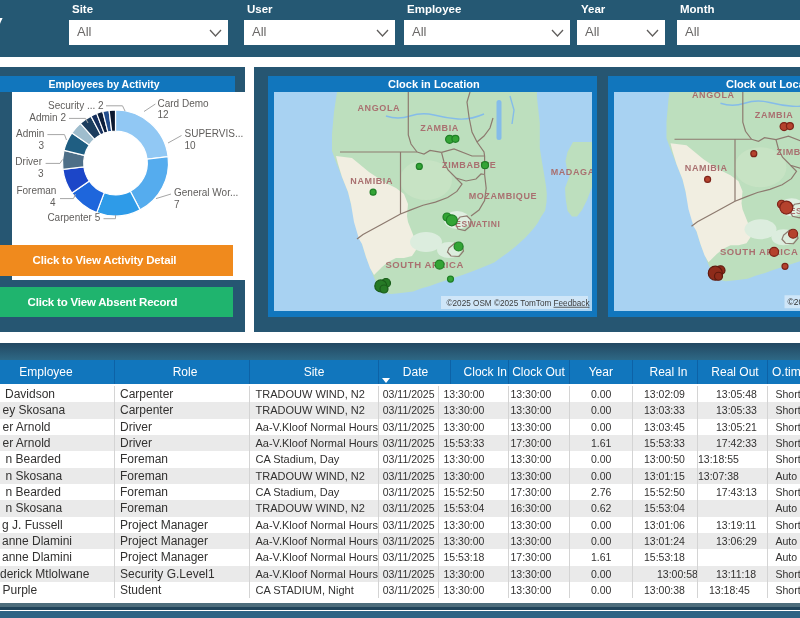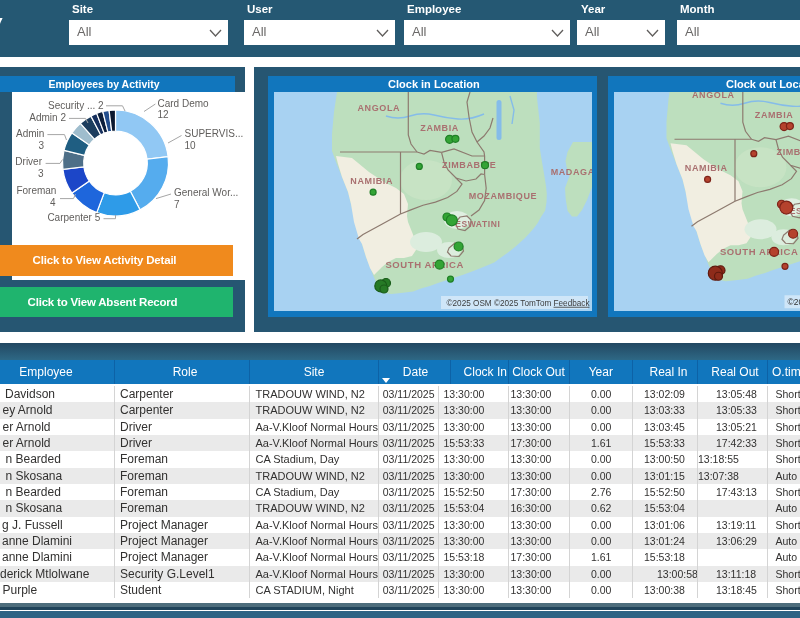--- a/index.html
+++ b/index.html
@@ -288,21 +288,21 @@
         <div class="tcell sep" style="left:248.5px;width:129px;padding-left:6px;box-sizing:border-box;white-space:nowrap;font-size:11px;">TRADOUW WIND, N2</div>
         <div class="tcell sep rgt" style="left:377.5px;width:60.5px;padding-right:3.5px;box-sizing:border-box;">03/11/2025</div>
         <div class="tcell sep" style="left:438px;width:69.5px;padding-left:4.5px;box-sizing:border-box;">13:30:00</div>
         <div class="tcell sep" style="left:507.5px;width:61px;padding-left:2px;box-sizing:border-box;">13:30:00</div>
         <div class="tcell sep" style="left:568.5px;width:63.5px;padding-left:21.5px;box-sizing:border-box;">0.00</div>
         <div class="tcell sep" style="left:632px;width:65px;padding-left:11px;box-sizing:border-box;">13:02:09</div>
         <div class="tcell sep" style="left:697px;width:69.5px;padding-left:18px;box-sizing:border-box;">13:05:48</div>
         <div class="tcell sep" style="left:766.5px;width:40px;padding-left:8px;box-sizing:border-box;white-space:nowrap;">Short Time</div>
       </div>
   <div class="trow" style="top:16.33px;background:#EAEAEA;">
-        <div class="tcell" style="left:0;width:114px;padding-left:2.5px;white-space:nowrap;font-size:12px;">ey Arnold</div>
+        <div class="tcell" style="left:0;width:114px;padding-left:2.5px;white-space:nowrap;font-size:12px;">ey Skosana</div>
         <div class="tcell sep" style="left:114px;width:134.5px;padding-left:5px;box-sizing:border-box;white-space:nowrap;font-size:12px;">Carpenter</div>
         <div class="tcell sep" style="left:248.5px;width:129px;padding-left:6px;box-sizing:border-box;white-space:nowrap;font-size:11px;">TRADOUW WIND, N2</div>
         <div class="tcell sep rgt" style="left:377.5px;width:60.5px;padding-right:3.5px;box-sizing:border-box;">03/11/2025</div>
         <div class="tcell sep" style="left:438px;width:69.5px;padding-left:4.5px;box-sizing:border-box;">13:30:00</div>
         <div class="tcell sep" style="left:507.5px;width:61px;padding-left:2px;box-sizing:border-box;">13:30:00</div>
         <div class="tcell sep" style="left:568.5px;width:63.5px;padding-left:21.5px;box-sizing:border-box;">0.00</div>
         <div class="tcell sep" style="left:632px;width:65px;padding-left:11px;box-sizing:border-box;">13:03:33</div>
         <div class="tcell sep" style="left:697px;width:69.5px;padding-left:18px;box-sizing:border-box;">13:05:33</div>
         <div class="tcell sep" style="left:766.5px;width:40px;padding-left:8px;box-sizing:border-box;white-space:nowrap;">Short Time</div>
       </div>
@@ -428,21 +428,21 @@
       </div>
   <div class="trow" style="top:195.96px;background:#FFFFFF;">
         <div class="tcell" style="left:0;width:114px;padding-left:2.5px;white-space:nowrap;font-size:12px;">Purple</div>
         <div class="tcell sep" style="left:114px;width:134.5px;padding-left:5px;box-sizing:border-box;white-space:nowrap;font-size:12px;">Student</div>
         <div class="tcell sep" style="left:248.5px;width:129px;padding-left:6px;box-sizing:border-box;white-space:nowrap;font-size:11px;">CA STADIUM, Night</div>
         <div class="tcell sep rgt" style="left:377.5px;width:60.5px;padding-right:3.5px;box-sizing:border-box;">03/11/2025</div>
         <div class="tcell sep" style="left:438px;width:69.5px;padding-left:4.5px;box-sizing:border-box;">13:30:00</div>
         <div class="tcell sep" style="left:507.5px;width:61px;padding-left:2px;box-sizing:border-box;">13:30:00</div>
         <div class="tcell sep" style="left:568.5px;width:63.5px;padding-left:21.5px;box-sizing:border-box;">0.00</div>
         <div class="tcell sep" style="left:632px;width:65px;padding-left:11px;box-sizing:border-box;">13:00:38</div>
-        <div class="tcell sep" style="left:697px;width:54px;padding-left:18px;box-sizing:border-box;">13:18:45</div>
+        <div class="tcell sep" style="left:697px;width:54px;padding-left:11px;box-sizing:border-box;">13:18:45</div>
         <div class="tcell sep" style="left:766.5px;width:40px;padding-left:8px;box-sizing:border-box;white-space:nowrap;">Short Time</div>
       </div>
   </div>
 
   <div class="abs" style="left:0;top:598.3px;width:800px;height:4.7px;background:#fff;"></div>
   <div class="abs" style="left:0;top:603px;width:800px;height:4.4px;background:#4E6D7C;"></div>
   <div class="abs" style="left:0;top:607.4px;width:800px;height:3.1px;background:#20435A;"></div>
   <div class="abs" style="left:0;top:610.5px;width:800px;height:7.5px;background:#2D6384;"></div>
 </div>
 

